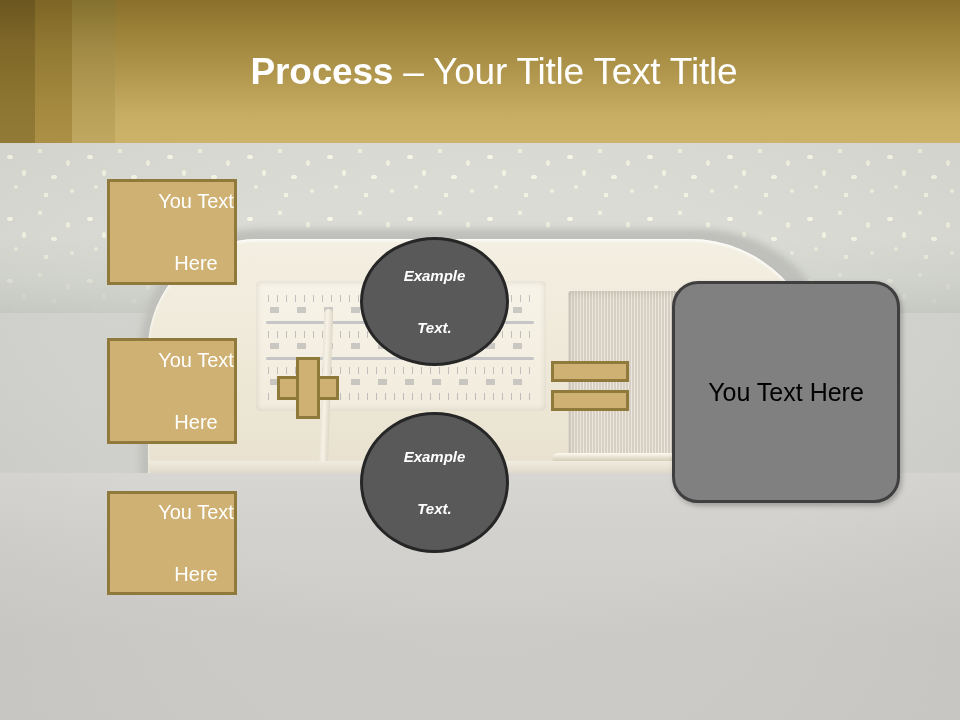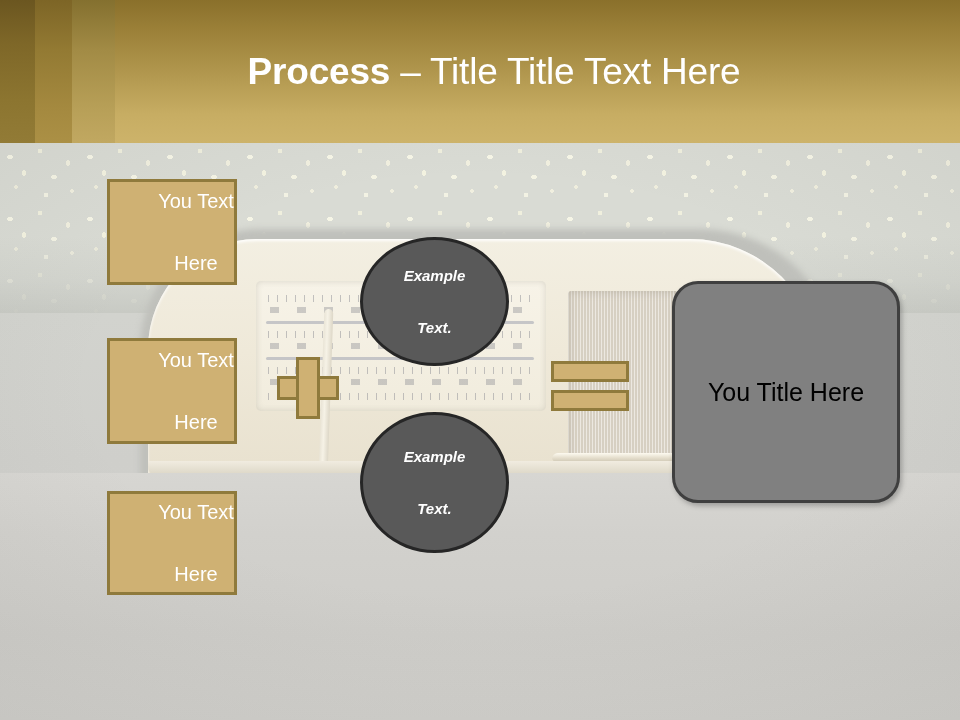--- a/index.html
+++ b/index.html
@@ -365,21 +365,21 @@
 
     <div class="table-edge"></div>
     <div class="table-surface"></div>
     <div class="vignette"></div>
   </div>
 
   <div class="header">
     <div class="header-band-1"></div>
     <div class="header-band-2"></div>
     <div class="header-band-3"></div>
-    <div class="header-title"><span class="strong">Process</span><span class="light"> – Title Title Text Here</span></div>
+    <div class="header-title"><span class="strong">Process</span><span class="light"> – Your Title Text Title</span></div>
   </div>
 
   <div class="tan-box box-1">
     <span>
       <span>You Text</span><br>
       <span>Here</span>
     </span>
   </div>
 
   <div class="tan-box box-2">
@@ -415,16 +415,16 @@
       <span>Text.</span>
     </span>
   </div>
 
   <div class="equals">
     <div class="ebar ebar-top"></div>
     <div class="ebar ebar-bot"></div>
   </div>
 
   <div class="gray-panel">
-    <span>You Title Here</span>
+    <span>You Text Here</span>
   </div>
 
 </div>
 
 </body></html>

